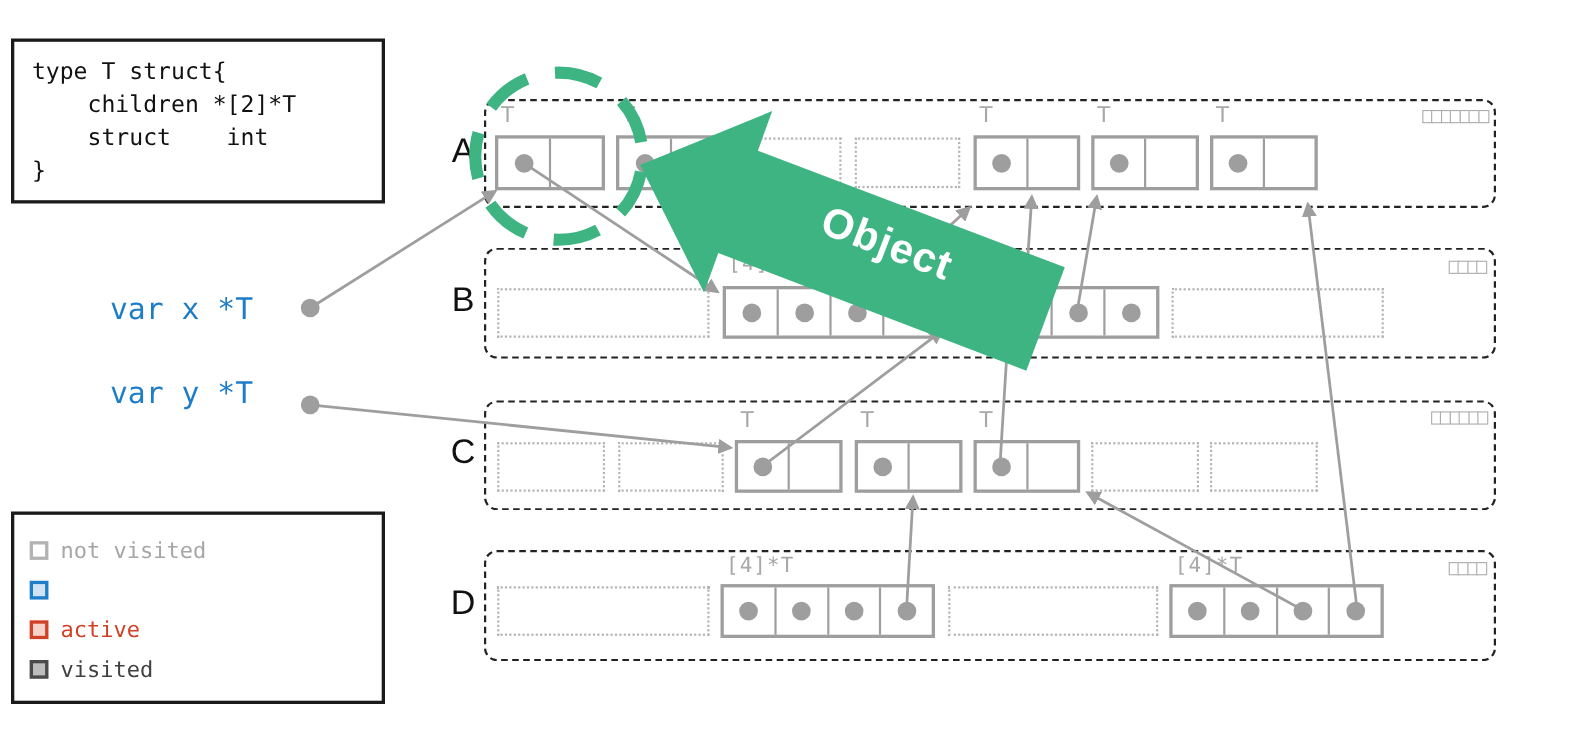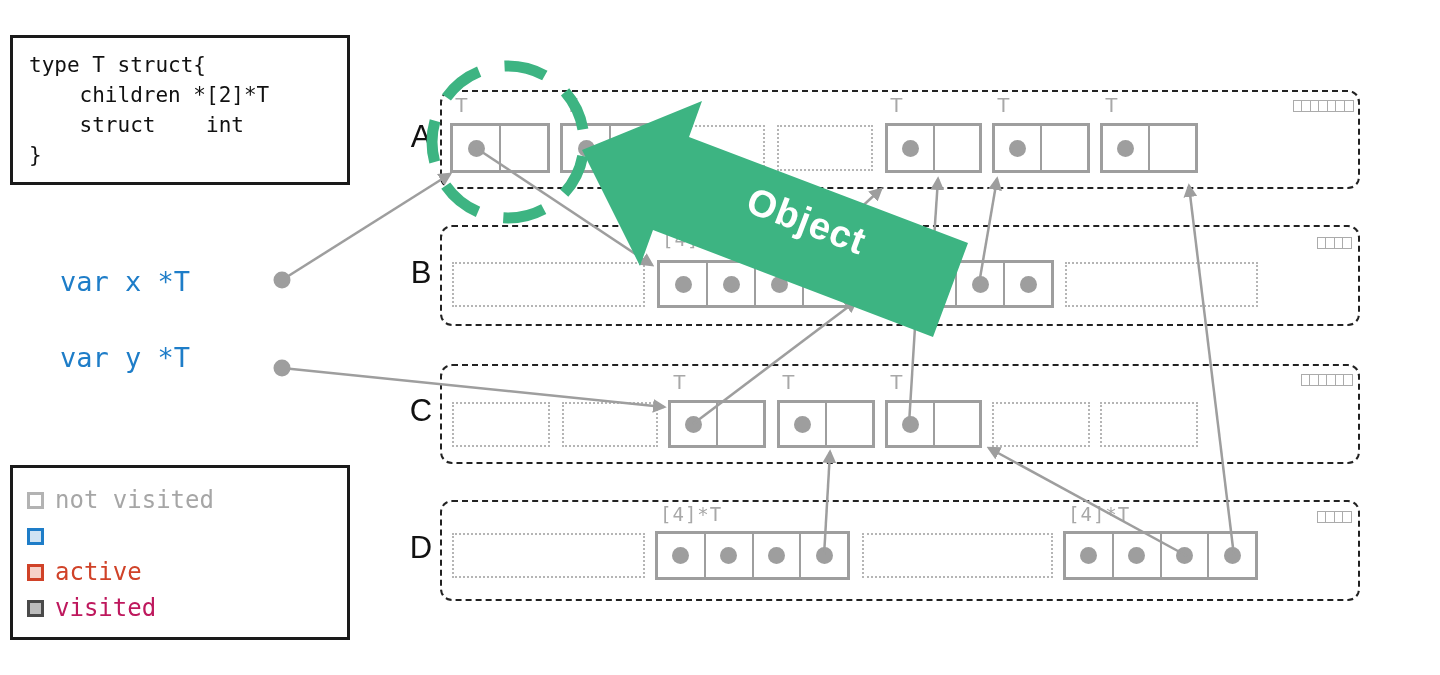--- a/index.html
+++ b/index.html
@@ -6,22 +6,22 @@
   #canvas{position:relative;width:1440px;height:675px;background:#fff;overflow:hidden;
           font-family:"Liberation Sans",sans-serif;}
   #code-box{position:absolute;left:10px;top:35px;width:340px;height:150px;box-sizing:border-box;
             border:3px solid #1a1a1a;padding:12px 0 0 16px;}
   .code-line{font-family:"DejaVu Sans Mono",monospace;font-size:21px;line-height:30px;
              color:#111;white-space:pre;}
   #legend-box{position:absolute;left:10px;top:465px;width:340px;height:175px;box-sizing:border-box;
               border:3px solid #1a1a1a;padding:14px 0 0 14px;}
   .legend-item{display:flex;align-items:center;height:36px;}
   .legend-swatch{width:11px;height:11px;border:3px solid;margin-right:11px;flex:none;}
-  .legend-label{font-family:"DejaVu Sans Mono",monospace;font-size:24px;white-space:pre;}
-  .var-label{position:absolute;width:210px;text-align:left;font-family:"DejaVu Sans Mono",monospace;
+  .legend-label{font-family:"DejaVu Sans Mono",monospace;font-size:20px;white-space:pre;}
+  .var-label{position:absolute;width:210px;text-align:center;font-family:"DejaVu Sans Mono",monospace;
              font-size:27px;color:#1e7dc8;white-space:pre;}
   .row-container{position:absolute;border:2px dashed #222;border-radius:12px;background:transparent;}
   .row-label{position:absolute;font-size:31px;color:#111;width:40px;text-align:center;}
   .slot{position:absolute;border:2px dotted #b5b5b5;box-sizing:border-box;background:transparent;}
   .box{position:absolute;border:3px solid #9e9e9e;box-sizing:border-box;background:#fff;display:flex;}
   .box>.cell{flex:1;position:relative;border-left:2px solid #9e9e9e;}
   .box>.cell:first-child{border-left:none;}
   .dot{position:absolute;left:50%;top:50%;width:17px;height:17px;margin:-8.5px 0 0 -8.5px;
        border-radius:50%;background:#9e9e9e;}
   .type-label{position:absolute;font-size:21px;color:#a8a8a8;}
@@ -57,21 +57,21 @@
       </div>
       <div class="legend-item">
         <div class="legend-swatch" style="border-color: rgb(30, 125, 200); background: rgb(207, 227, 243);"></div>
       </div>
       <div class="legend-item">
         <div class="legend-swatch" style="border-color: rgb(208, 66, 40); background: rgb(246, 210, 201);"></div>
         <div class="legend-label" style="color: rgb(208, 66, 40);">active</div>
       </div>
       <div class="legend-item">
         <div class="legend-swatch" style="border-color: rgb(74, 74, 74); background: rgb(189, 189, 189);"></div>
-        <div class="legend-label" style="color: #be185d;">visited</div>
+        <div class="legend-label" style="color: #404040;">visited</div>
       </div>
     </div>
 
   <div id="rows-layer">
       <div class="row-container" style="left: 440px; top: 90px; width: 916px; height: 95px;"></div>
       <div class="row-label" style="left: 401px; top: 118.5px;">A</div>
       <div class="grid-icon" style="left: 1294px; top: 100px;">
         <div class="grid-cell"></div>
         <div class="grid-cell"></div>
         <div class="grid-cell"></div>

